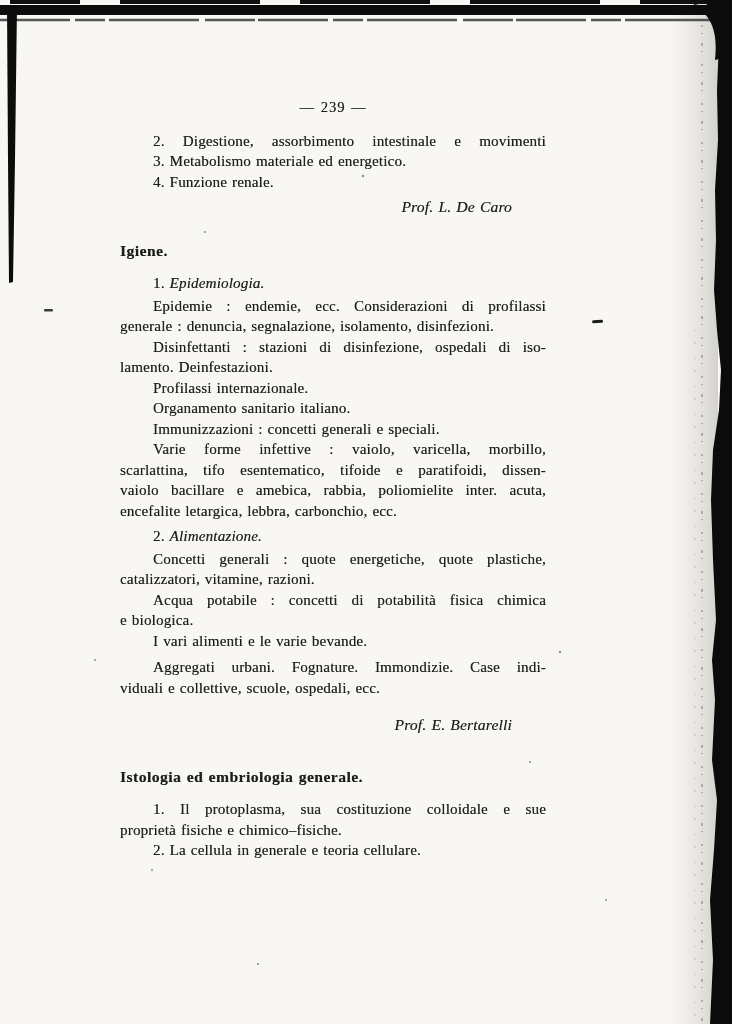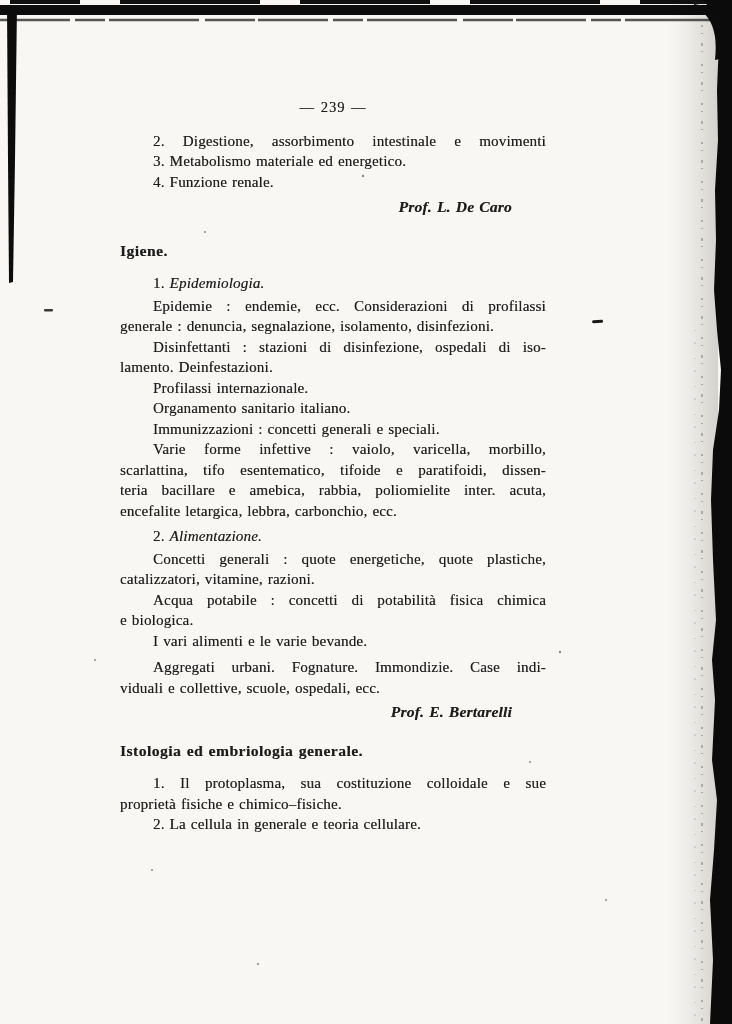--- a/index.html
+++ b/index.html
@@ -26,31 +26,31 @@
   .ind { text-indent:33px; }
   .pagenum {
     text-align:center; text-align-last:center;
     letter-spacing:1px; margin:0 0 13px 0; font-size:14.5px;
   }
   .head {
     font-weight:bold; font-size:15.5px; letter-spacing:0.5px;
     text-align:left; text-align-last:left; white-space:nowrap;
   }
   .head-igiene { margin-top:23px; }
-  .head-istologia { margin-top:18px; }
+  .head-istologia { margin-top:31px; }
   .sub { text-indent:33px; white-space:nowrap; margin-top:12px; margin-bottom:2px;
          text-align:right; text-align-last:left; }
   .sub2 { margin-top:5px; }
   .it { font-style:italic; }
   .sig {
     text-align:right; text-align-last:right; padding-right:34px;
-    font-style:italic; font-weight:bold; font-size:15.5px; white-space:nowrap;
+    font-style:italic; font-weight:normal; font-size:15.5px; white-space:nowrap;
   }
   .sig1 { margin-top:5px; }
-  .sig2 { margin-top:4px; }
+  .sig2 { margin-top:17px; }
   .para { margin:0; }
   .p-aggregati { margin-top:6px; }
   .p-first-after-head { margin-top:12px; }
 </style>
 </head>
 <body>
 
 <svg class="artifacts" width="732" height="1024" viewBox="0 0 732 1024">
   <defs>
     <linearGradient id="edgeshade" x1="0" y1="0" x2="1" y2="0">
@@ -113,21 +113,21 @@
   <div class="para">
     <div class="ln ind">Disinfettanti : stazioni di disinfezione, ospedali di iso-</div>
     <div class="ln end">lamento. Deinfestazioni.</div>
   </div>
   <div class="ln end ind">Profilassi internazionale.</div>
   <div class="ln end ind">Organamento sanitario italiano.</div>
   <div class="ln end ind">Immunizzazioni : concetti generali e speciali.</div>
   <div class="para">
     <div class="ln ind">Varie forme infettive : vaiolo, varicella, morbillo,</div>
     <div class="ln">scarlattina, tifo esentematico, tifoide e paratifoidi, dissen-</div>
-    <div class="ln">teria bacillare e amebica, rabbia, poliomielite inter. acuta,</div>
+    <div class="ln">vaiolo bacillare e amebica, rabbia, poliomielite inter. acuta,</div>
     <div class="ln end">encefalite letargica, lebbra, carbonchio, ecc.</div>
   </div>
 
   <div class="sub sub2">
     <span>2.</span>
     <span class="it">Alimentazione.</span>
   </div>
 
   <div class="para">
     <div class="ln ind">Concetti generali : quote energetiche, quote plastiche,</div>

